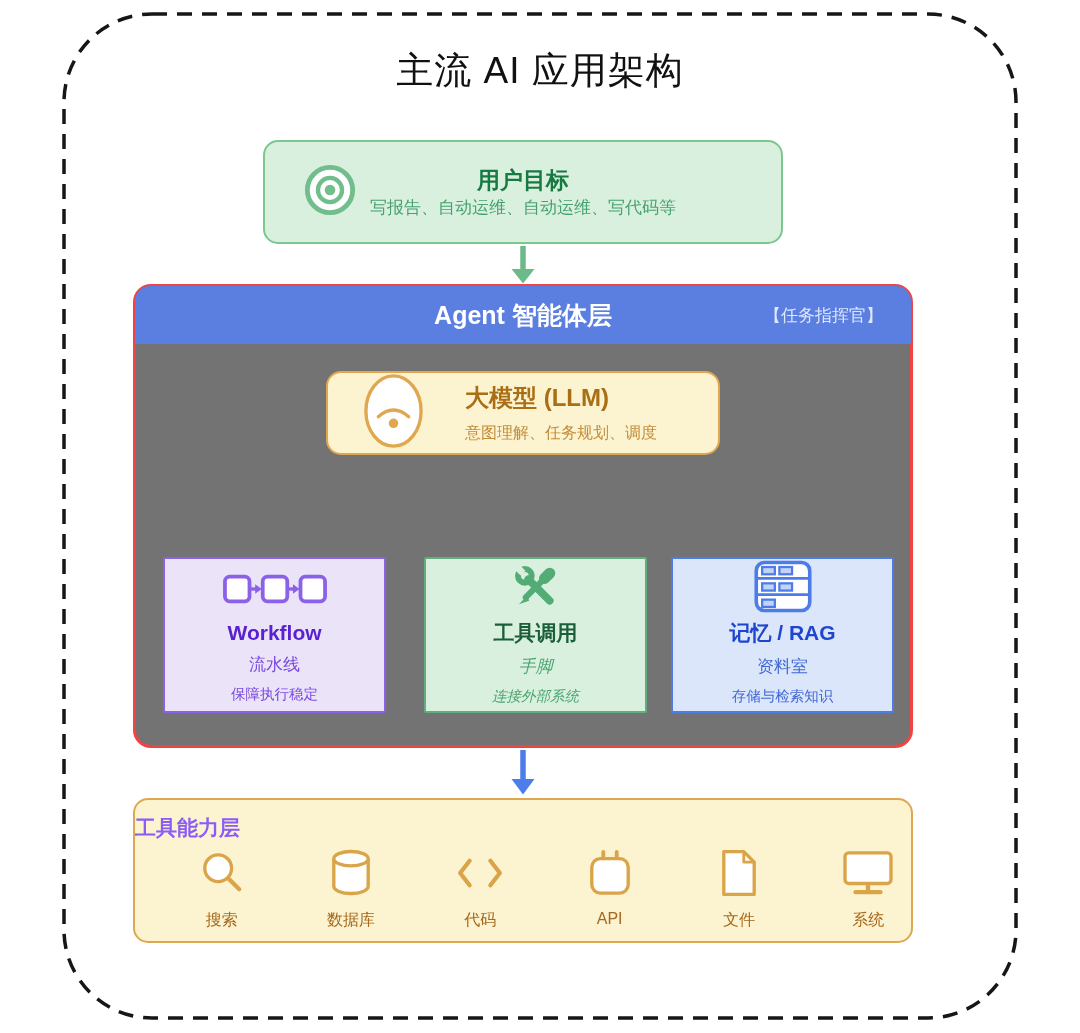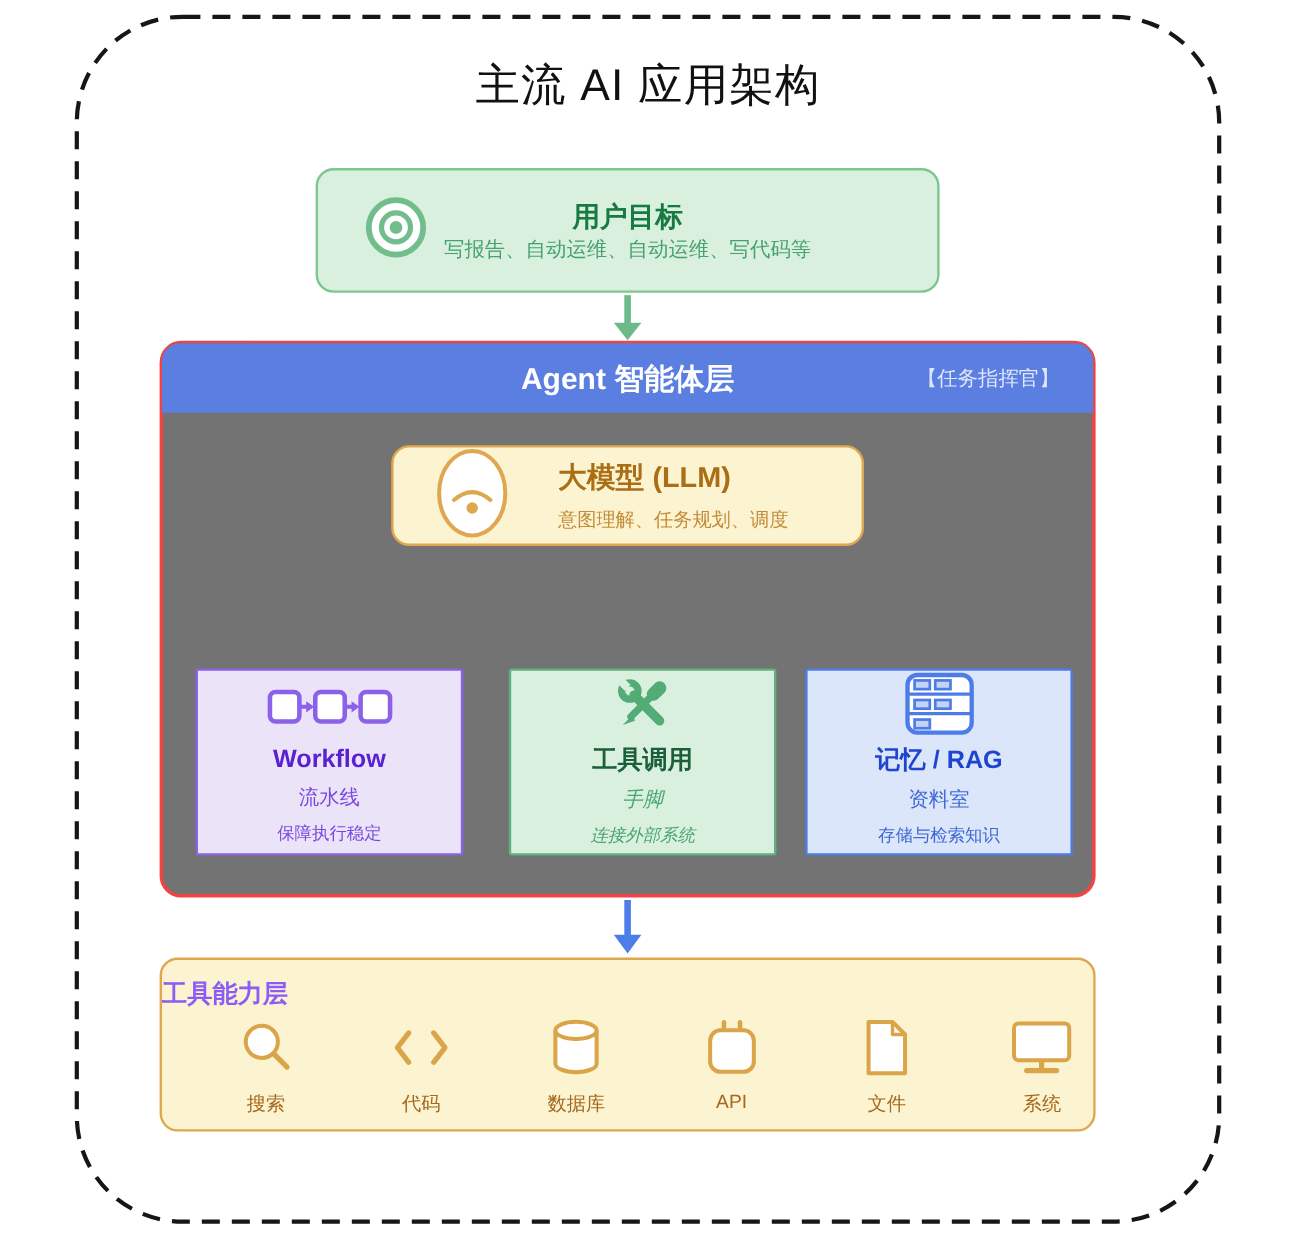--- a/index.html
+++ b/index.html
@@ -178,36 +178,36 @@
           <svg viewBox="0 0 46 48" width="44" height="46">
             <circle cx="19" cy="19" r="14" fill="#fff" stroke="#daa449" stroke-width="3.5"></circle>
             <line x1="29.5" y1="29.5" x2="41" y2="41" stroke="#daa449" stroke-width="4.5" stroke-linecap="round"></line>
           </svg>
         </span>
         <span class="t-label">搜索</span>
       </div>
 
       <div class="tool-cell">
         <span class="t-icon">
+          <svg viewBox="0 0 44 50" width="42" height="48">
+            <path d="M4 10 V39 a18 7.5 0 0 0 36 0 V10" fill="#fff" stroke="#daa449" stroke-width="3.5"></path>
+            <ellipse cx="22" cy="10" rx="18" ry="7.5" fill="#fff" stroke="#daa449" stroke-width="3.5"></ellipse>
+          </svg>
+        </span>
+        <span class="t-label">数据库</span>
+      </div>
+
+      <div class="tool-cell">
+        <span class="t-icon">
           <svg viewBox="0 0 52 36" width="50" height="34">
             <path d="M15 5 L5 18 L15 31" fill="none" stroke="#daa449" stroke-width="4.5" stroke-linecap="round" stroke-linejoin="round"></path>
             <path d="M37 5 L47 18 L37 31" fill="none" stroke="#daa449" stroke-width="4.5" stroke-linecap="round" stroke-linejoin="round"></path>
           </svg>
         </span>
         <span class="t-label">代码</span>
-      </div>
-
-      <div class="tool-cell">
-        <span class="t-icon">
-          <svg viewBox="0 0 44 50" width="42" height="48">
-            <path d="M4 10 V39 a18 7.5 0 0 0 36 0 V10" fill="#fff" stroke="#daa449" stroke-width="3.5"></path>
-            <ellipse cx="22" cy="10" rx="18" ry="7.5" fill="#fff" stroke="#daa449" stroke-width="3.5"></ellipse>
-          </svg>
-        </span>
-        <span class="t-label">数据库</span>
       </div>
 
       <div class="tool-cell">
         <span class="t-icon">
           <svg viewBox="0 0 48 50" width="46" height="48">
             <line x1="17" y1="11" x2="17" y2="3" stroke="#daa449" stroke-width="4" stroke-linecap="round"></line>
             <line x1="31" y1="11" x2="31" y2="3" stroke="#daa449" stroke-width="4" stroke-linecap="round"></line>
             <rect x="5" y="10" width="38" height="36" rx="9" fill="#fff" stroke="#daa449" stroke-width="3.5"></rect>
           </svg>
         </span>

